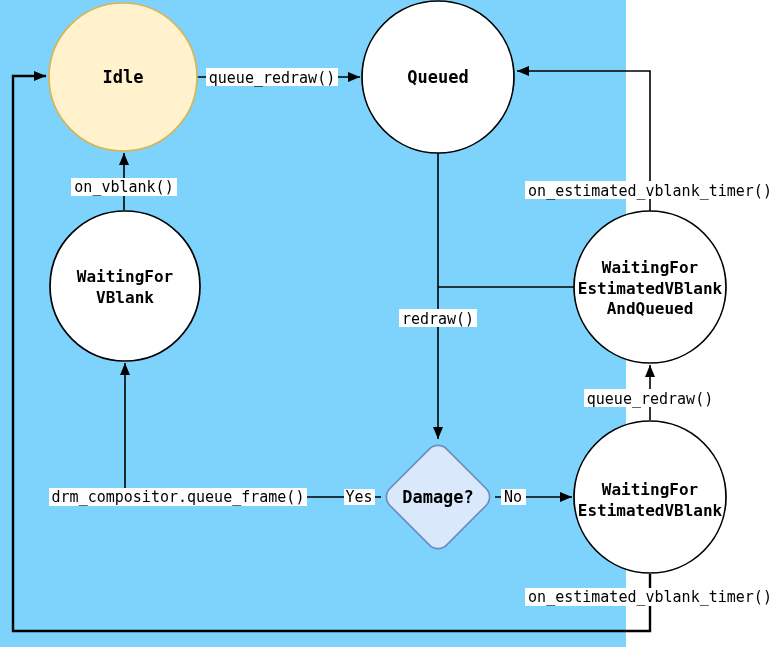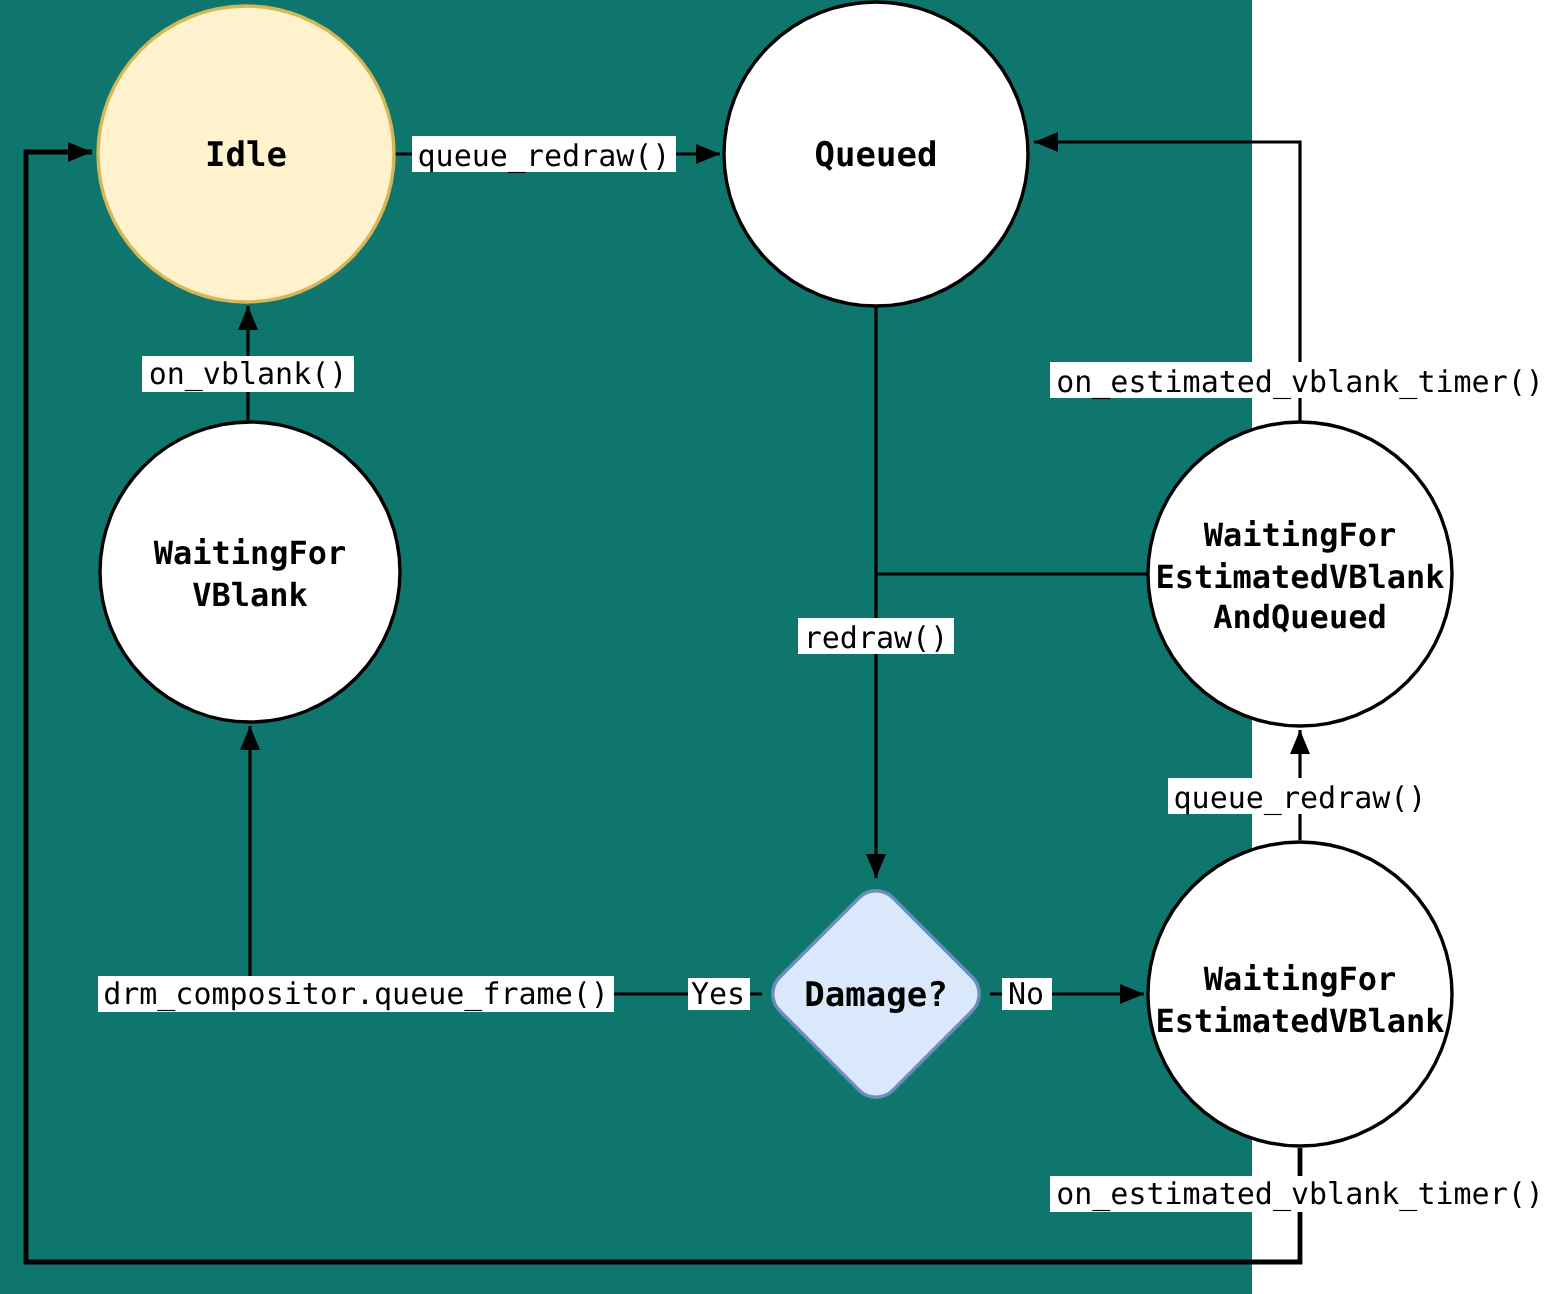--- a/index.html
+++ b/index.html
@@ -1,20 +1,20 @@
 <!DOCTYPE html>
 <html><head>
 <meta charset="utf-8">
 <style>
   html, body { margin: 0; padding: 0; background: #ffffff; }
   .canvas {
     position: relative;
     width: 626px;
     height: 647px;
-    background: #0f766e;
+    background: #7dd3fc;
     font-family: "DejaVu Sans Mono", monospace;
   }
   svg { display: block; }
   .edge { fill: none; stroke-width: 1.6px; }
   .edge-thick { fill: none; stroke-width: 2.4px; }
   .node { stroke-width: 1.7px; }
   .state-label {
     font-family: "DejaVu Sans Mono", monospace;
     font-weight: bold;
     font-size: 16px;

